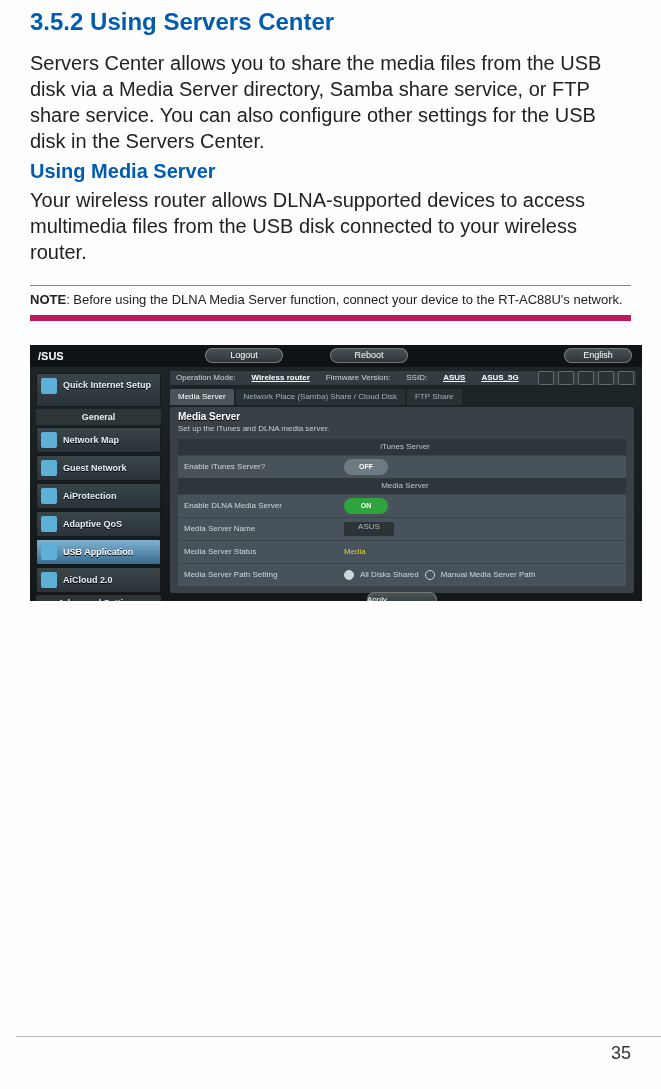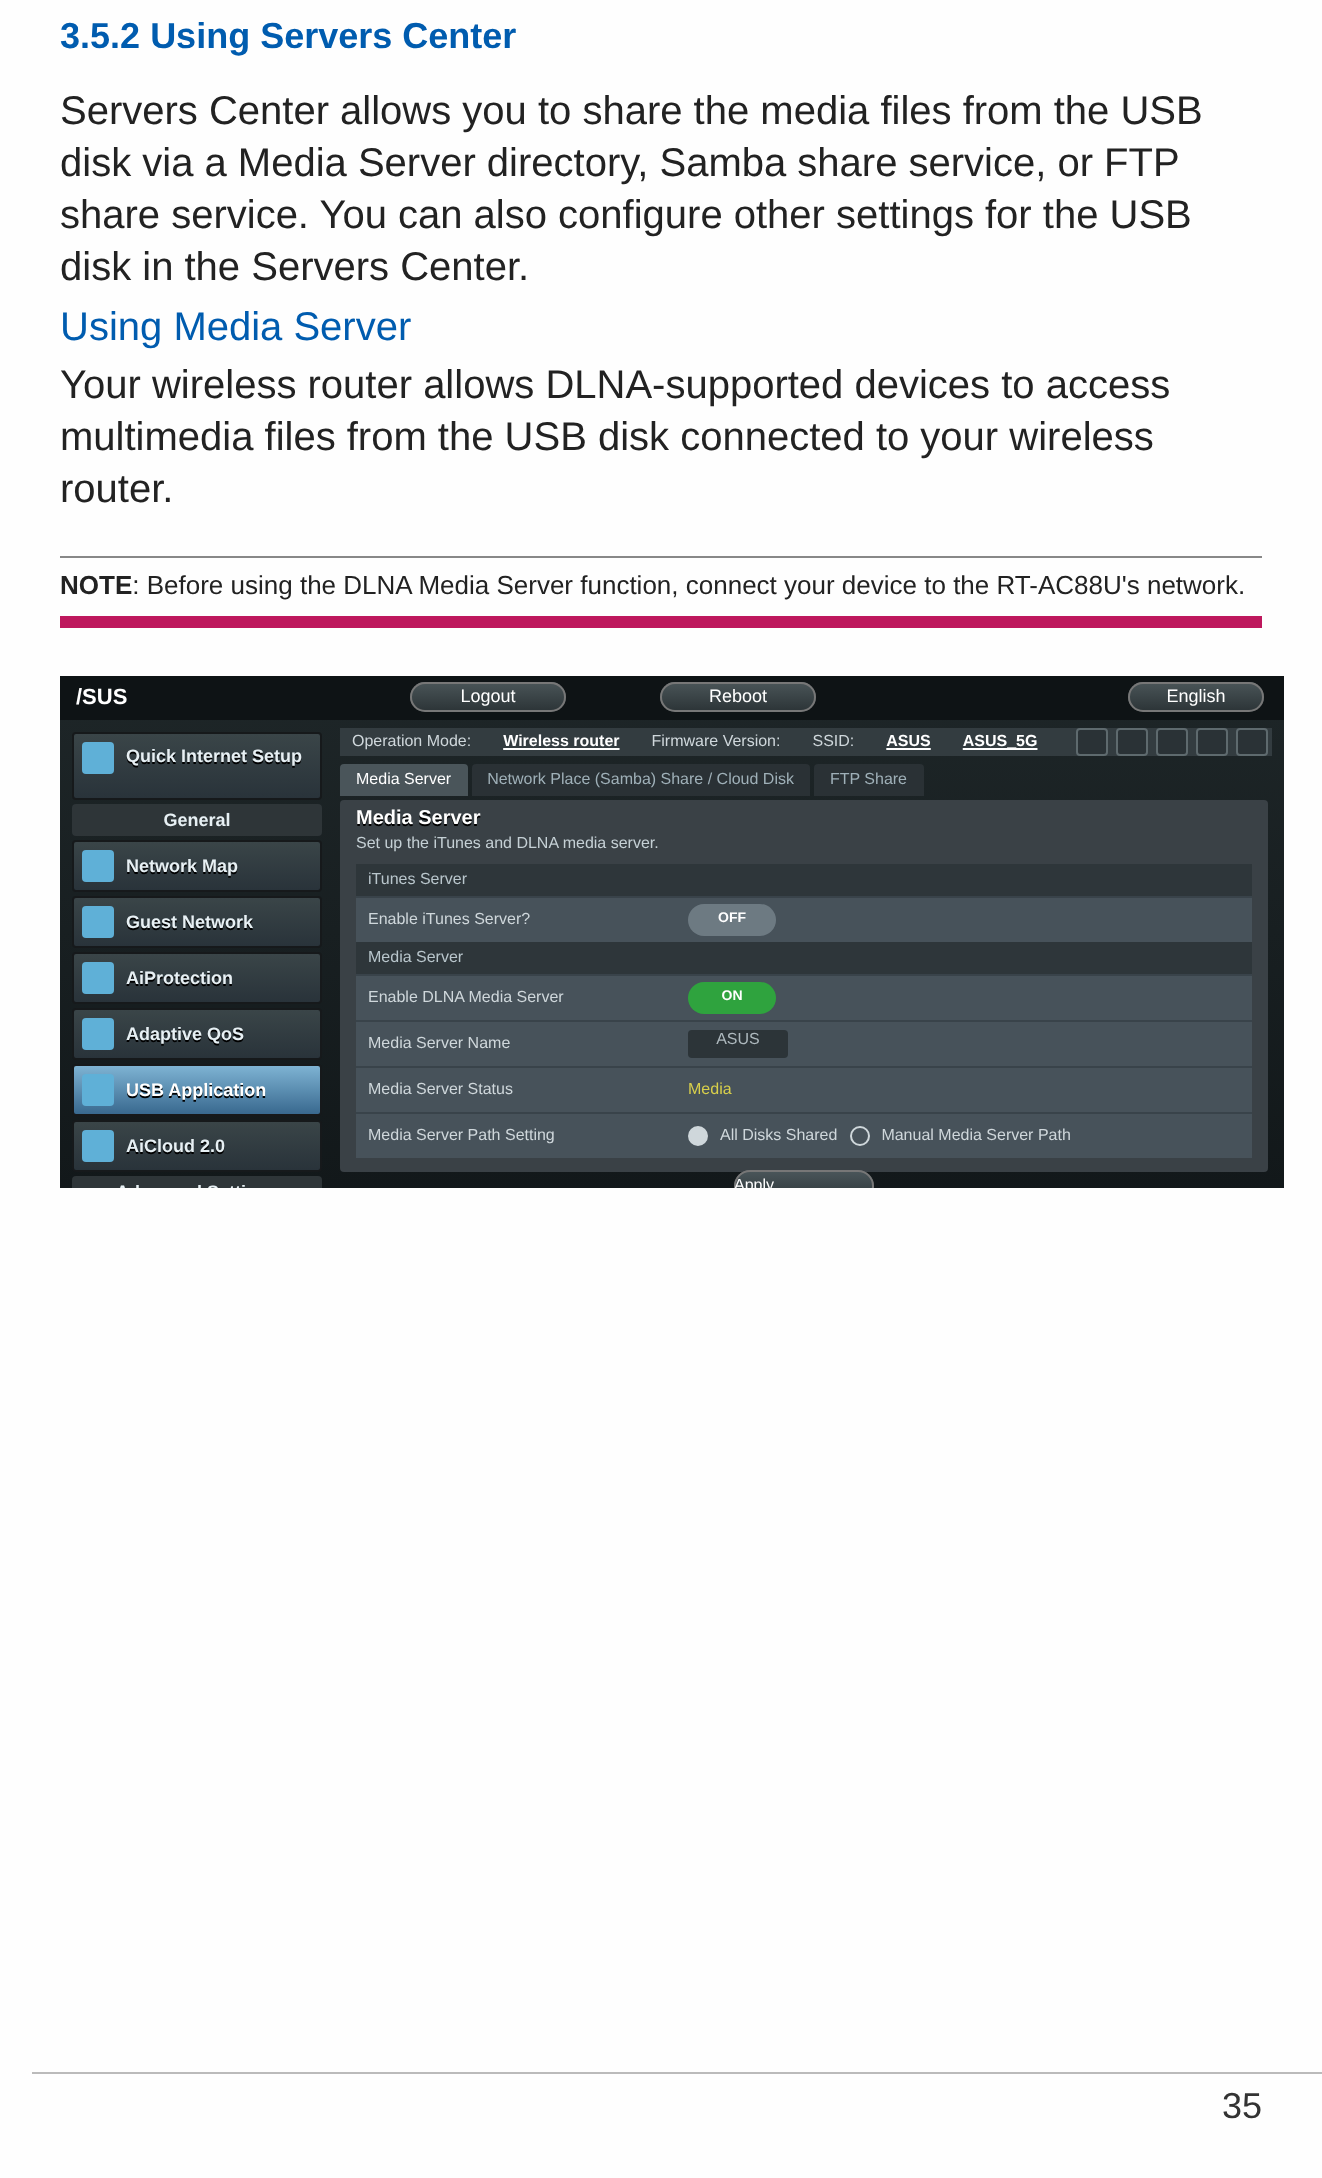--- a/index.html
+++ b/index.html
@@ -12,34 +12,34 @@
   }
   .page {
     padding: 0 30px 10px 30px;
     box-sizing: border-box;
     position: relative;
     min-height: 1070px;
   }
   h2.section-title {
     margin: 0 0 14px 0;
     padding-top: 8px;
-    font-size: 18px;
+    font-size: 24px;
     font-weight: bold;
     color: #005caf;
   }
   p.body-text {
     font-size: 20px;
     line-height: 1.3;
     margin: 0 0 6px 0;
     color: #222;
   }
   h3.sub-title {
     margin: 6px 0 4px 0;
     font-size: 20px;
-    font-weight: normal;
+    font-weight: bold;
     color: #005caf;
   }
   hr.sep {
     border: none;
     border-top: 1px solid #888;
     margin: 20px 0 2px 0;
   }
   .note-block {
     font-size: 13px;
     line-height: 1.3;
@@ -107,21 +107,21 @@
   }
   .tab { height:16px; line-height:16px; padding:0 8px; font-size:8px;
     background:#2a3135; color:#9fb0b8; border-radius:2px 2px 0 0;}
   .tab.active { background:#4a555a; color:#fff;}
   .panel {
     position:absolute; left:140px; right:8px; top:62px; bottom:8px;
     background:#3a4146; border-radius:2px; padding:4px 8px;
   }
   .panel-title{ font-size:10px; font-weight:bold; color:#fff; text-shadow:0 1px 0 #000;}
   .panel-sub { font-size:8px; color:#c5d0d5; margin:2px 0 6px;}
-  .row-hdr { height:16px; line-height:16px; background:#2e363a; color:#b9c6cc; font-size:8px; padding-left:6px;}
+  .row-hdr { height:16px; line-height:16px; background:#2e363a; color:#b9c6cc; font-size:8px; padding-left:6px;text-align:center;}
   .row { height:22px; display:flex; align-items:center; background:#47525a; border-top:1px solid #39434a;}
   .row .lab { width:160px; padding-left:6px; font-size:8px; color:#cfd7db;}
   .row .val { flex:1; font-size:8px; color:#cfd7db; display:flex; align-items:center; gap:6px;}
   .toggle { width:44px; height:16px; border-radius:8px; display:flex; align-items:center; justify-content:center;
     font-size:7px; font-weight:bold; color:#fff;}
   .toggle.off{ background:#6d7a82;}
   .toggle.on { background:#2fa33e;}
   .name-input{ width:50px; height:14px; background:#2c3438; border-radius:2px; text-align:center; font-size:8px; color:#aeb9be;}
   .idle{ color:#d8cf4b; font-size:8px;}
   .radio{ width:8px;height:8px;border:1px solid #cfd7db;border-radius:50%; display:inline-block;}

